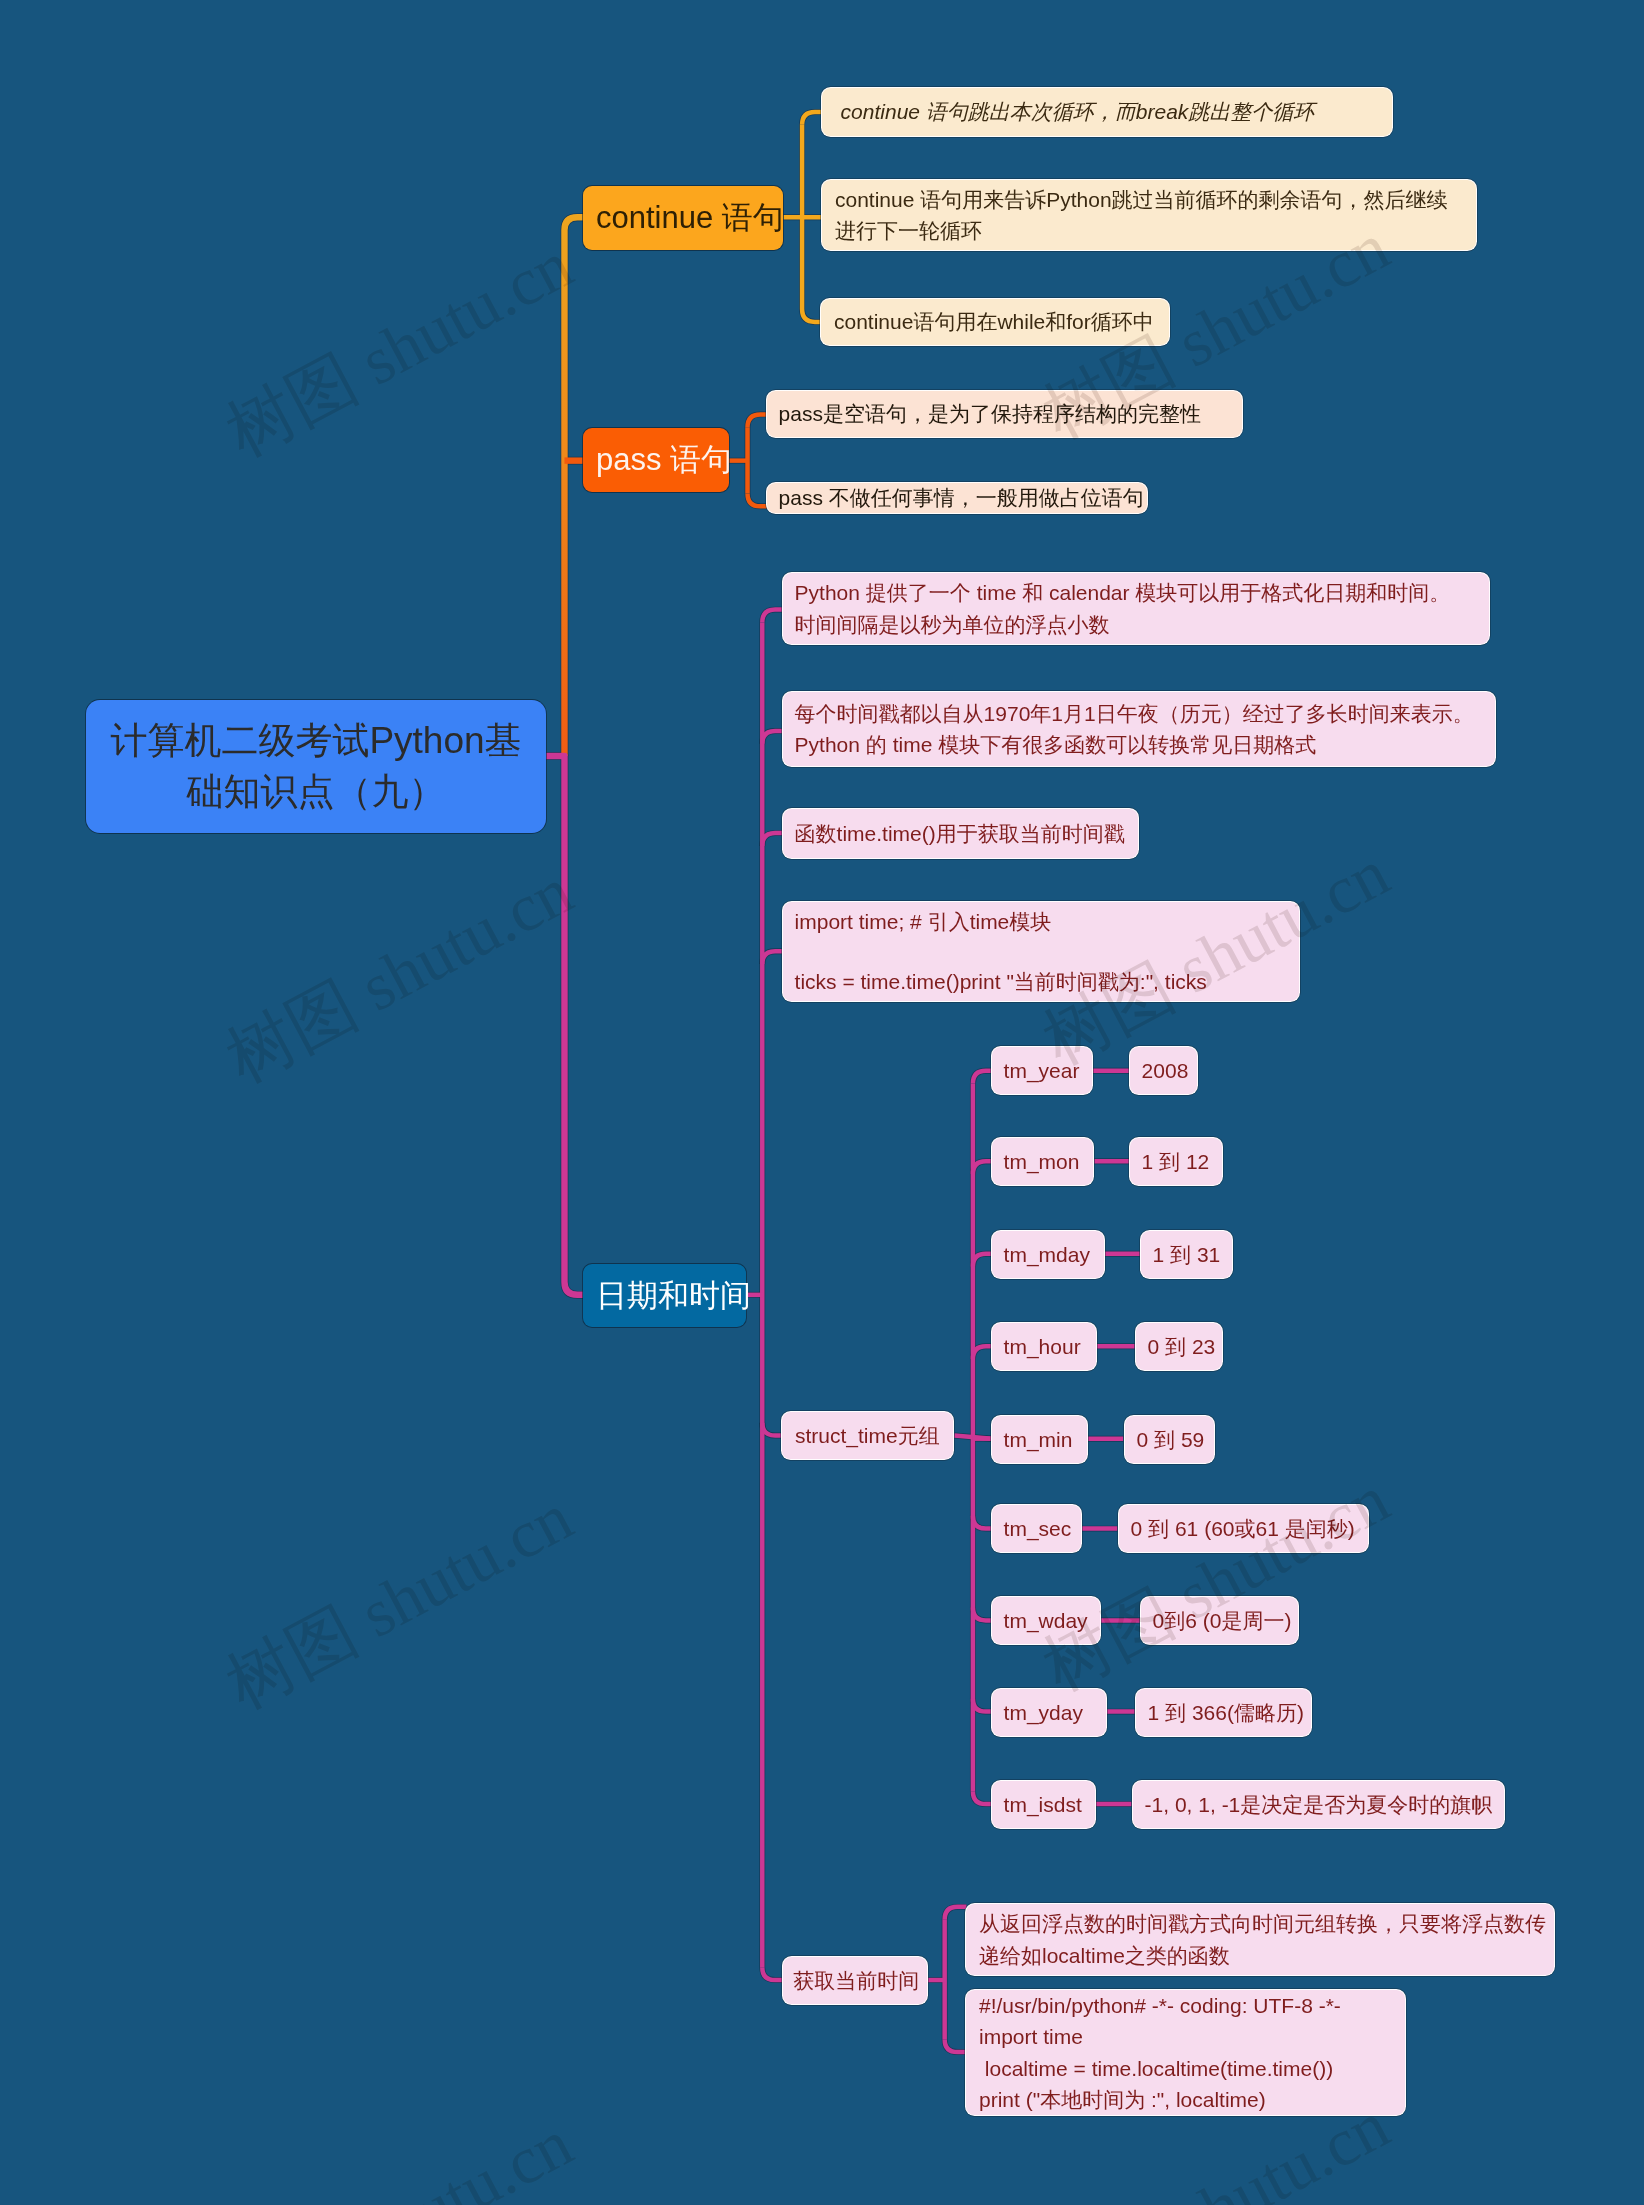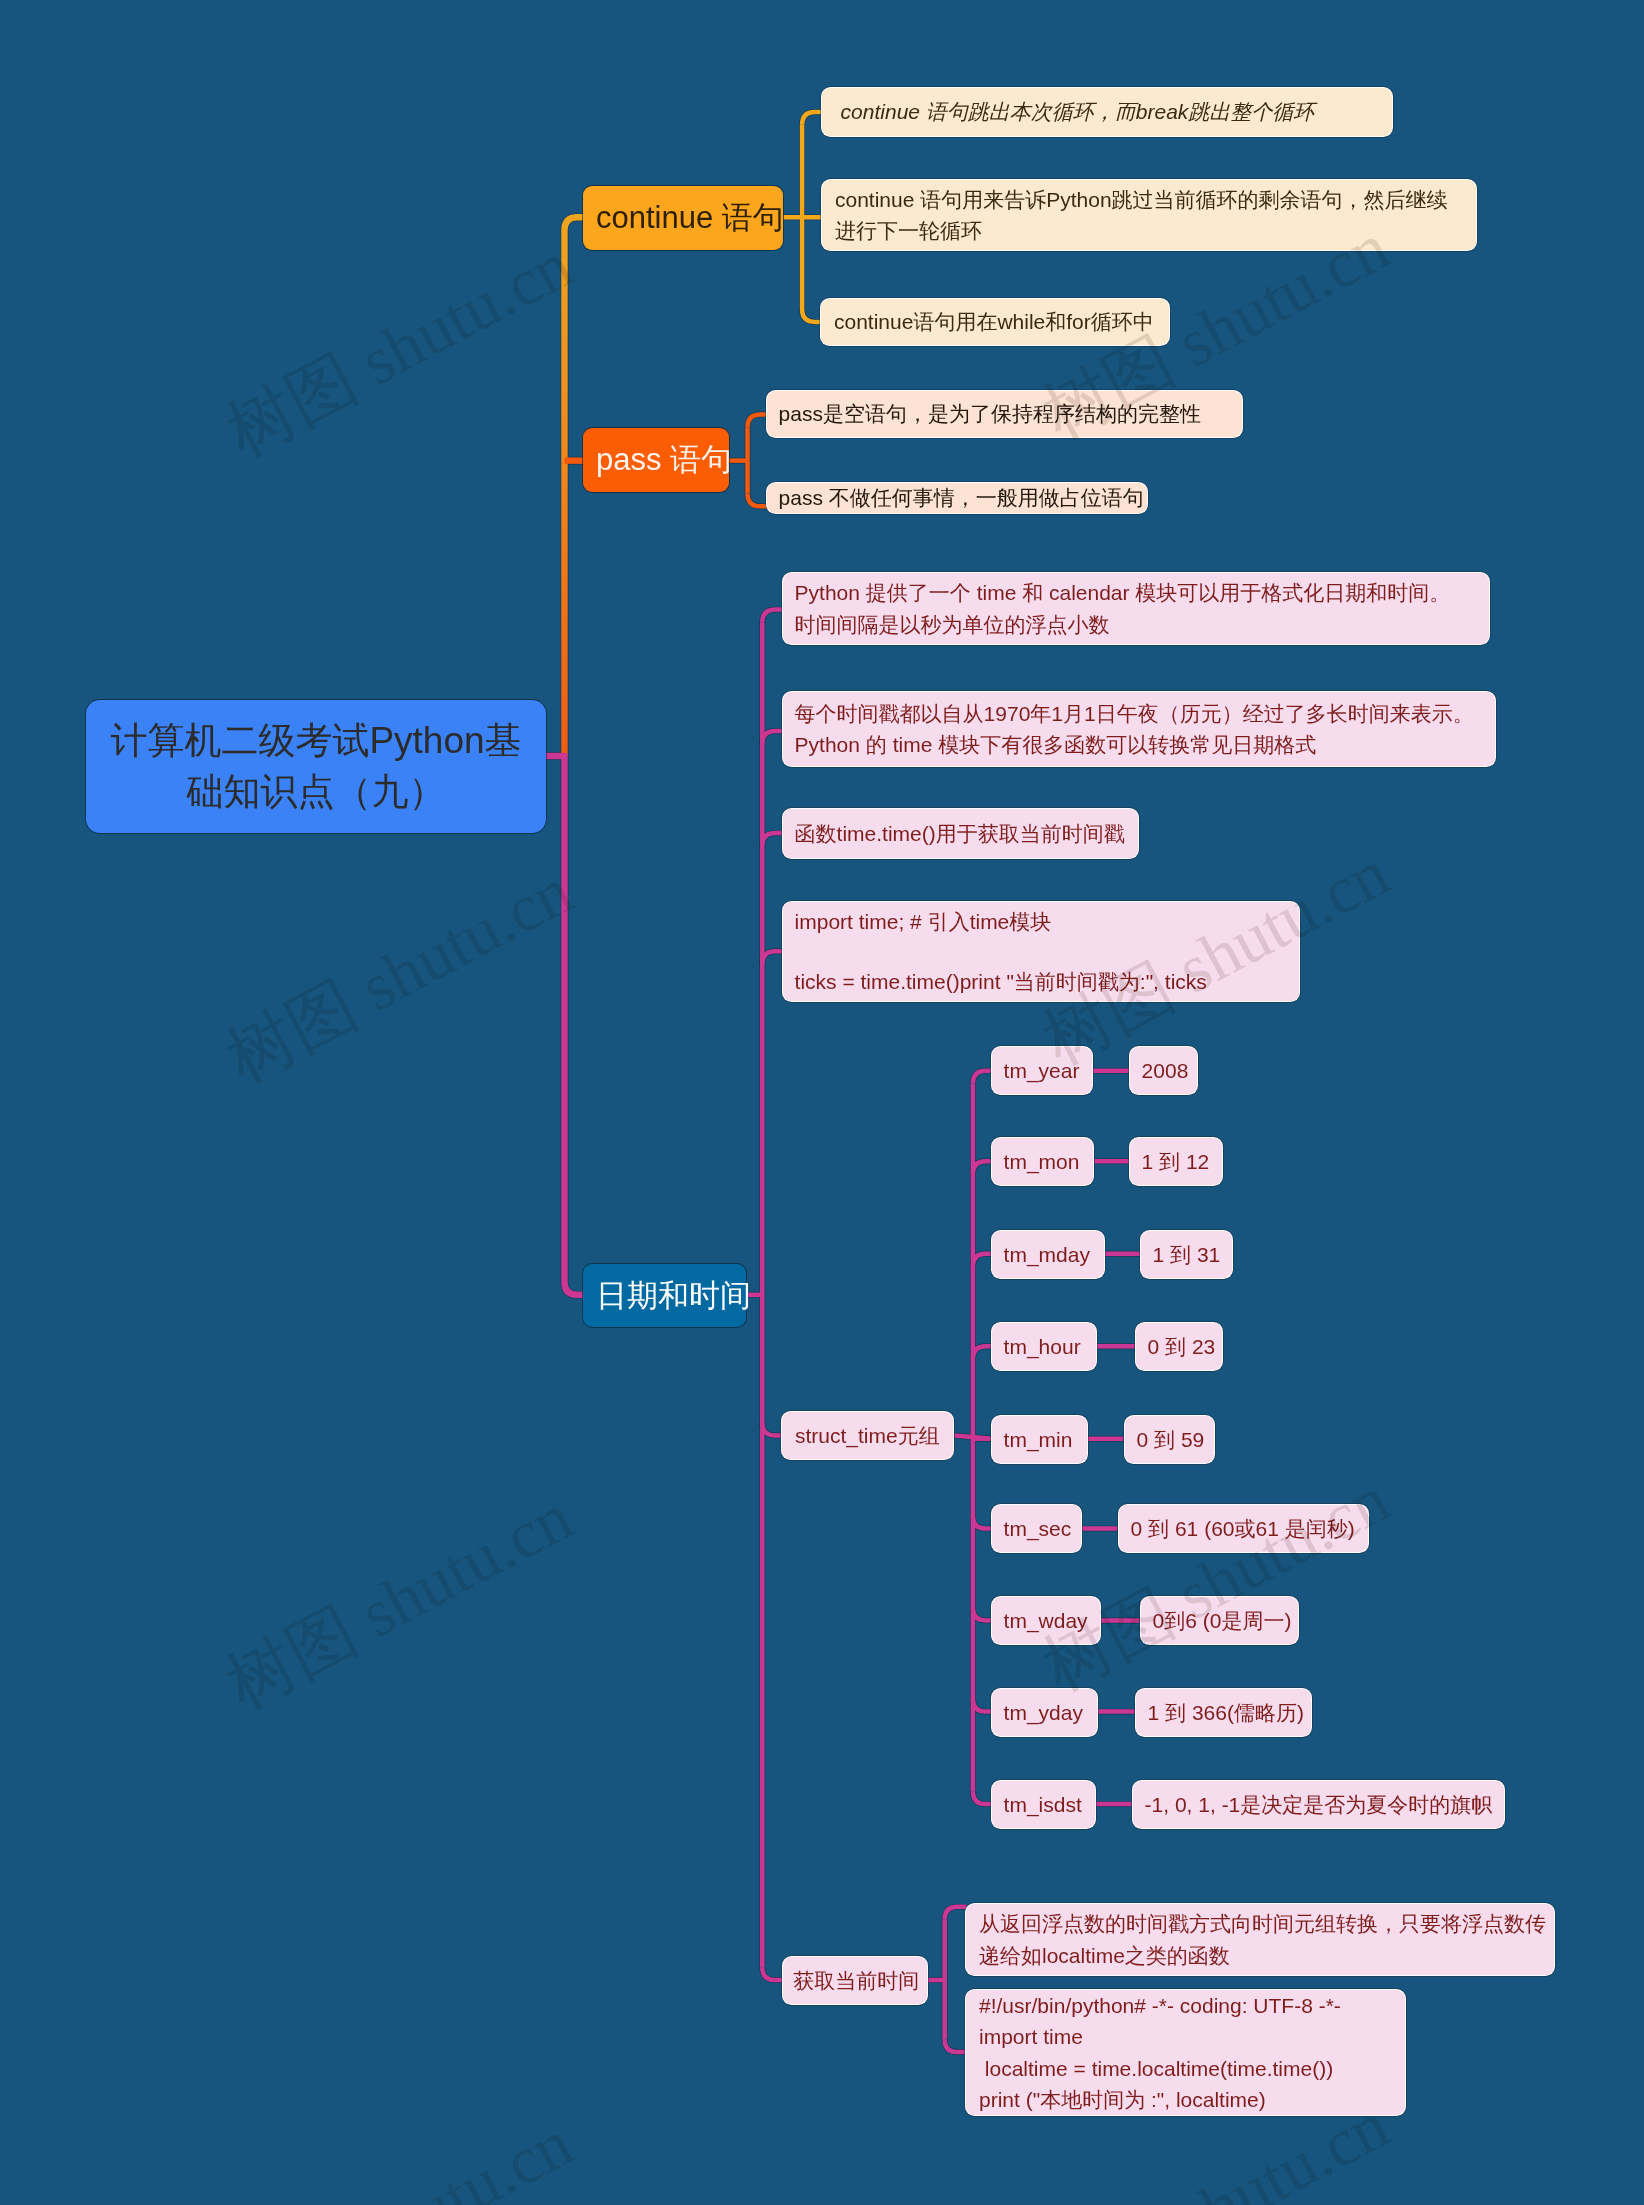--- a/index.html
+++ b/index.html
@@ -69,21 +69,21 @@
   #n-tm-mday {left:991px;top:1230px;width:114px;}
   #n-v-mday  {left:1140px;top:1230px;width:93px;}
   #n-tm-hour {left:991px;top:1322px;width:106px;}
   #n-v-hour  {left:1135px;top:1322px;width:88px;}
   #n-tm-min  {left:991px;top:1415px;width:97px;}
   #n-v-min   {left:1124px;top:1415px;width:91px;}
   #n-tm-sec  {left:991px;top:1504px;width:91px;}
   #n-v-sec   {left:1118px;top:1504px;width:251px;}
   #n-tm-wday {left:991px;top:1596px;width:110px;}
   #n-v-wday  {left:1140px;top:1596px;width:159px;}
-  #n-tm-yday {left:991px;top:1688px;width:107px;}
+  #n-tm-yday {left:991px;top:1688px;width:116px;}
   #n-v-yday  {left:1135px;top:1688px;width:177px;}
   #n-tm-isdst{left:991px;top:1780px;width:105px;}
   #n-v-isdst {left:1132px;top:1780px;width:373px;}
 
   #n-getnow{left:782px;top:1956px;width:146px;height:49px;font-size:21px;white-space:nowrap;padding:0 10.3px;}
   #n-g1{left:965px;top:1871px;width:590px;height:73px;padding-left:13px;white-space:pre;margin-top:32px;}
   #n-g2{left:965px;top:1989px;width:441px;height:127px;padding-left:13px;white-space:pre;}
 </style>
 </head>
 <body>

